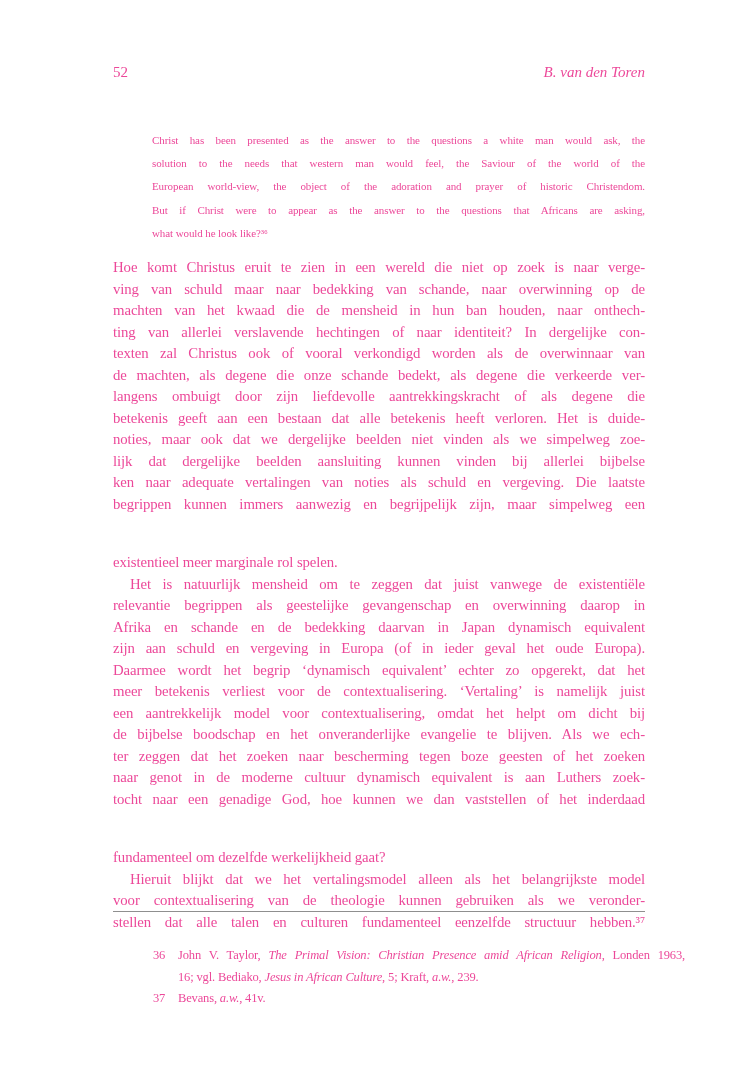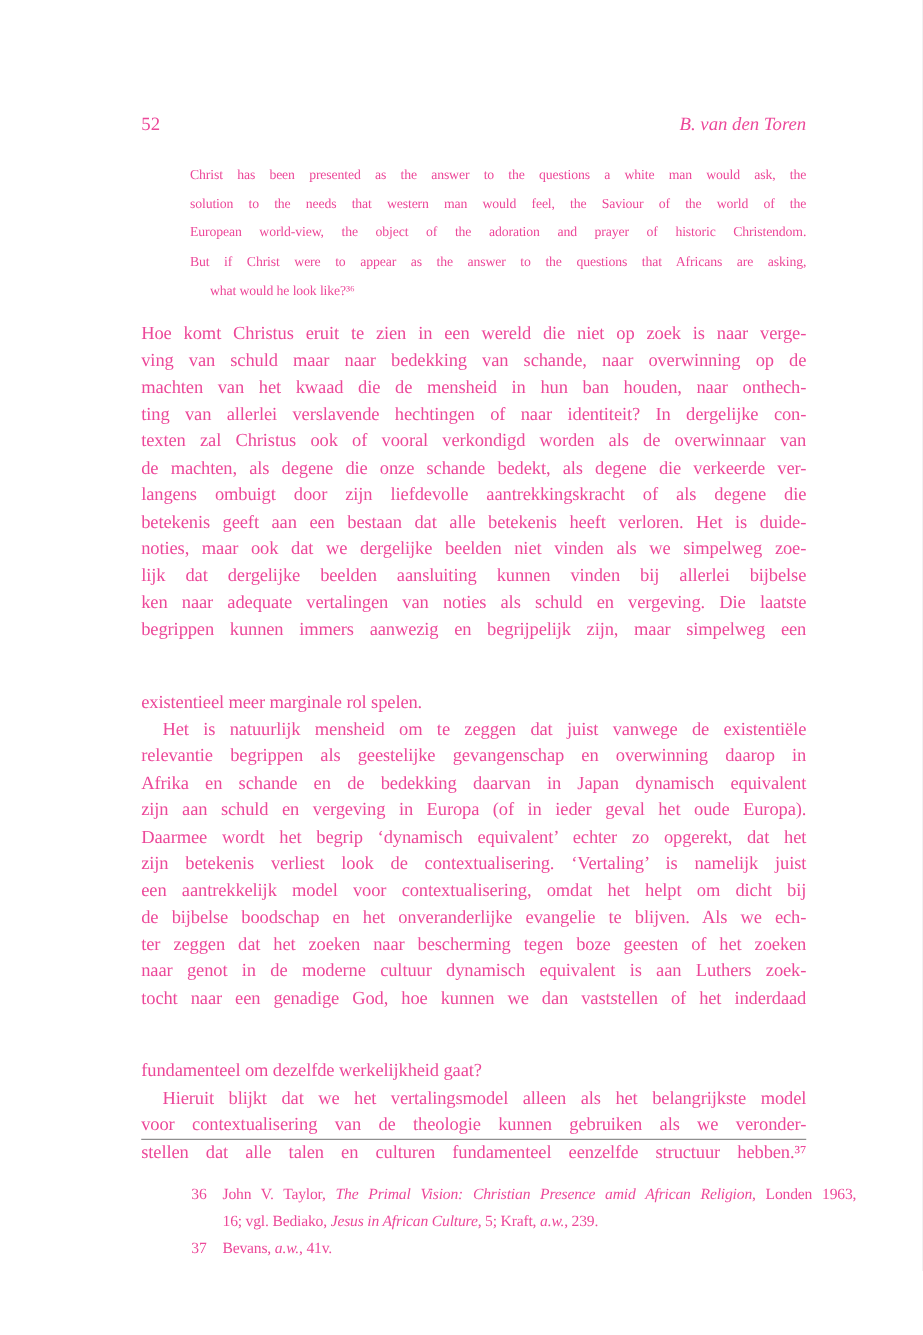--- a/index.html
+++ b/index.html
@@ -16,32 +16,32 @@
   .header {
     position: absolute;
     top: 64px;
     left: 113px;
     width: 532px;
     display: flex;
     justify-content: space-between;
     align-items: baseline;
     font-size: 15px;
   }
-  .author { font-style: italic; margin-top: 28px; }
+  .author { font-style: italic; }
   .quote {
     position: absolute;
     top: 129px;
     left: 152px;
     width: 493px;
     font-size: 11px;
     line-height: 23.2px;
     letter-spacing: -0.1px;
   }
   .qline { text-align: justify; text-align-last: justify; }
-  .qline.last { text-align-last: left; margin-left: 16px; }
+  .qline.last { text-align-last: left; }
   .bodytext {
     position: absolute;
     top: 257px;
     left: 113px;
     width: 532px;
     font-size: 14.8px;
     line-height: 21.5px;
     letter-spacing: -0.1px;
   }
   .bline { text-align: justify; text-align-last: justify; }
@@ -104,21 +104,21 @@
         <div class="bline">ken naar adequate vertalingen van noties als schuld en vergeving. Die laatste</div>
         <div class="bline">begrippen kunnen immers aanwezig en begrijpelijk zijn, maar simpelweg een</div>
         <div class="bline last">existentieel meer marginale rol spelen.</div>
       </div>
       <div class="para">
         <div class="bline indent">Het is natuurlijk mensheid om te zeggen dat juist vanwege de existentiële</div>
         <div class="bline">relevantie begrippen als geestelijke gevangenschap en overwinning daarop in</div>
         <div class="bline">Afrika en schande en de bedekking daarvan in Japan dynamisch equivalent</div>
         <div class="bline">zijn aan schuld en vergeving in Europa (of in ieder geval het oude Europa).</div>
         <div class="bline">Daarmee wordt het begrip ‘dynamisch equivalent’ echter zo opgerekt, dat het</div>
-        <div class="bline">zijn betekenis verliest look de contextualisering. ‘Vertaling’ is namelijk juist</div>
+        <div class="bline">meer betekenis verliest voor de contextualisering. ‘Vertaling’ is namelijk juist</div>
         <div class="bline">een aantrekkelijk model voor contextualisering, omdat het helpt om dicht bij</div>
         <div class="bline">de bijbelse boodschap en het onveranderlijke evangelie te blijven. Als we ech-</div>
         <div class="bline">ter zeggen dat het zoeken naar bescherming tegen boze geesten of het zoeken</div>
         <div class="bline">naar genot in de moderne cultuur dynamisch equivalent is aan Luthers zoek-</div>
         <div class="bline">tocht naar een genadige God, hoe kunnen we dan vaststellen of het inderdaad</div>
         <div class="bline last">fundamenteel om dezelfde werkelijkheid gaat?</div>
       </div>
       <div class="para">
         <div class="bline indent">Hieruit blijkt dat we het vertalingsmodel alleen als het belangrijkste model</div>
         <div class="bline">voor contextualisering van de theologie kunnen gebruiken als we veronder-</div>

